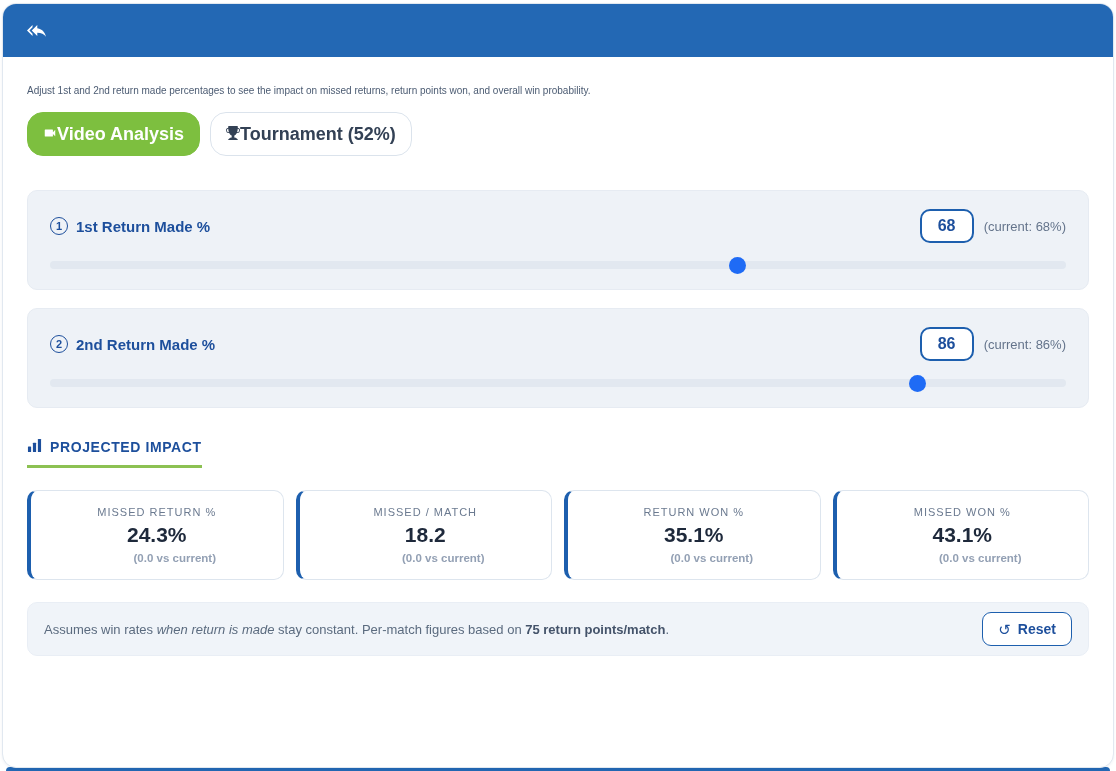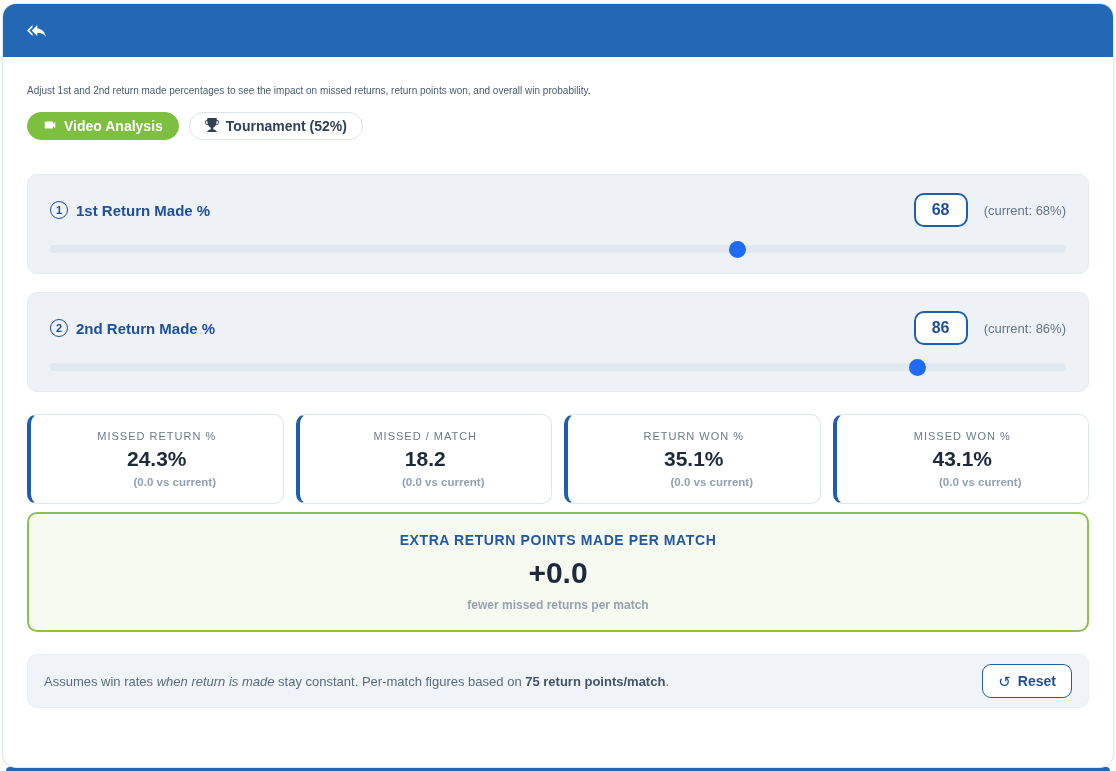--- a/index.html
+++ b/index.html
@@ -15,34 +15,34 @@
   .hdr { height:53px; background:#2368b4; display:flex; align-items:center; padding:0 24px; gap:12px; }
   .hdr svg { display:block; }
   .hdr-title { color:#ffffff; font-size:16px; font-weight:700; letter-spacing:.2px; }
 
   .body { padding:28px 24px 0 24px; }
 
   .desc { font-size:10px; color:#4b5b72; margin-bottom:16px; }
 
   
   .badges { display:flex; gap:10px; margin-bottom:34px; }
-  .pill { display:inline-flex; align-items:center; gap:7px; height:28px; padding:0 15px;
-          border-radius:16px; font-size:14px; cursor:pointer; }
+  .pill { display:inline-flex; align-items:center; height:44px; padding:0 15px;
+          border-radius:16px; font-size:18px; cursor:pointer; }
   .pill-green { background:#7dbf3f; color:#ffffff; font-weight:700; border:1px solid #7dbf3f; }
   .pill-outline { background:#ffffff; color:#334155; font-weight:600; border:1px solid #dbe3ec; }
 
   
   .slider-card { background:#eef2f7; border:1px solid #e6ebf2; border-radius:10px;
                  padding:18px 22px 20px 22px; margin-bottom:18px; }
   .slider-top { display:flex; align-items:center; justify-content:space-between; }
   .slider-label { display:flex; align-items:center; gap:8px; color:#1d4f9c; font-size:15px; font-weight:700; }
   .circle-num { width:18px; height:18px; border:1.5px solid #1d4f9c; border-radius:50%;
                 display:inline-flex; align-items:center; justify-content:center;
                 font-size:11px; font-weight:700; color:#1d4f9c; }
-  .slider-right { display:flex; align-items:center; gap:16px; }
+  .slider-right { display:flex; align-items:center; gap:10px; }
   .val-input { width:54px; height:34px; border:2px solid #1d5fae; border-radius:10px; background:#ffffff;
                text-align:center; font-size:16px; font-weight:700; color:#1d4f9c;
                font-family:"Liberation Sans", sans-serif; outline:none; }
   .current-note { font-size:13px; color:#64748b; }
 
   input[type=range] { -webkit-appearance:none; appearance:none; width:100%; height:8px;
                       background:#e2e8f0; border-radius:4px; outline:none; margin-top:18px; display:block; }
   input[type=range]::-webkit-slider-thumb { -webkit-appearance:none; appearance:none;
       width:17px; height:17px; border-radius:50%; background:#1f6bf5; border:none; cursor:pointer; }
   input[type=range]::-moz-range-thumb { width:17px; height:17px; border-radius:50%;
@@ -139,20 +139,30 @@
           <span>2nd Return Made %</span>
         </span>
         <span class="slider-right">
           <input class="val-input" type="text" value="86" style="">
           <span class="current-note">(current: 86%)</span>
         </span>
       </div>
       <input type="range" min="0" max="100" value="86" style="">
     </div>
 
+    <div class="section-hdr">
+      <span style="border:none;padding:0;">
+        <svg width="15" height="15" viewBox="0 0 16 16" fill="#1d4f9c">
+          <rect x="1" y="9" width="3.4" height="6" rx="0.6"></rect>
+          <rect x="6.3" y="5" width="3.4" height="10" rx="0.6"></rect>
+          <rect x="11.6" y="1" width="3.4" height="14" rx="0.6"></rect>
+        </svg>
+      </span>
+      <span>PROJECTED IMPACT</span>
+    </div>
 
     <div class="stats">
       <div class="stat">
         <div class="stat-label">MISSED RETURN %</div>
         <div class="stat-value">24.3%</div>
         <div class="stat-delta">(0.0 vs current)</div>
       </div>
       <div class="stat">
         <div class="stat-label">MISSED / MATCH</div>
         <div class="stat-value">18.2</div>
@@ -163,25 +173,20 @@
         <div class="stat-value">35.1%</div>
         <div class="stat-delta">(0.0 vs current)</div>
       </div>
       <div class="stat">
         <div class="stat-label">MISSED WON %</div>
         <div class="stat-value">43.1%</div>
         <div class="stat-delta">(0.0 vs current)</div>
       </div>
     </div>
 
-    <div class="highlight">
-      <div class="hl-title">EXTRA RETURN POINTS MADE PER MATCH</div>
-      <div class="hl-value">+0.0</div>
-      <div class="hl-sub">fewer missed returns per match</div>
-    </div>
 
     <div class="footer">
       <span class="note"><span>Assumes win rates </span><i>when return is made</i><span> stay constant. Per-match figures based on </span><b>75 return points/match</b><span>.</span></span>
       <button class="reset-btn">
         <span class="reset-glyph">↺</span>
         <span>Reset</span>
       </button>
     </div>
 
   </div>

